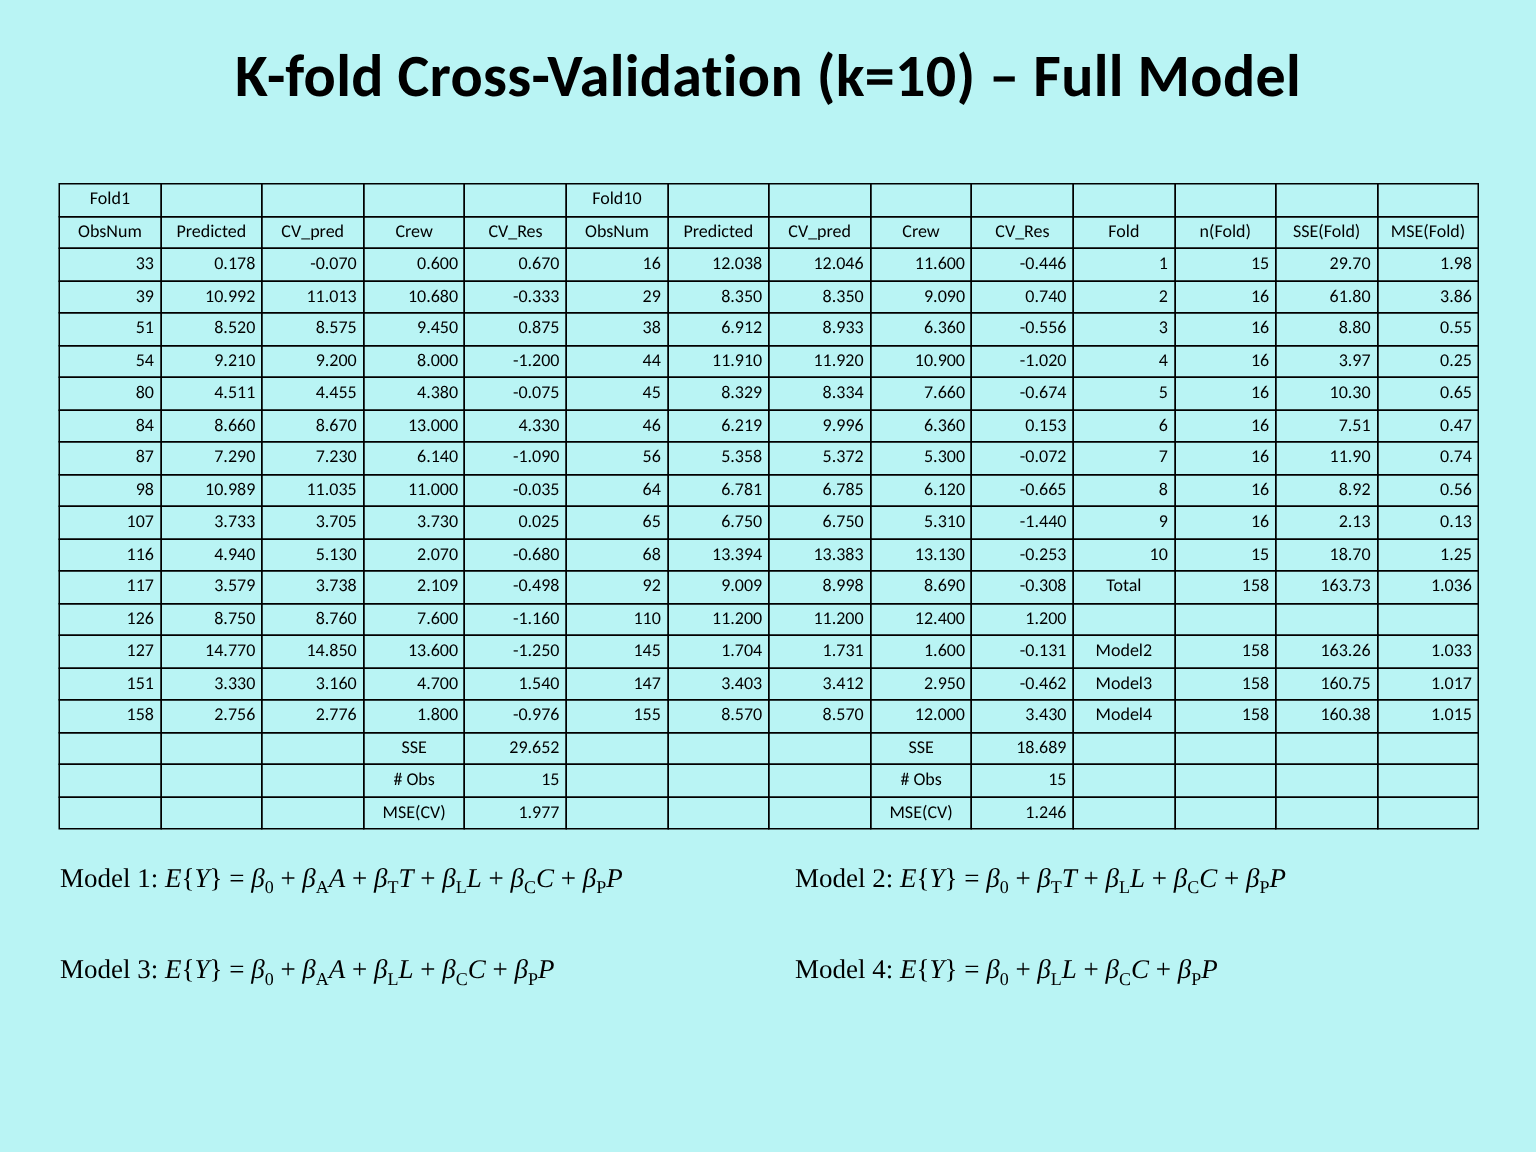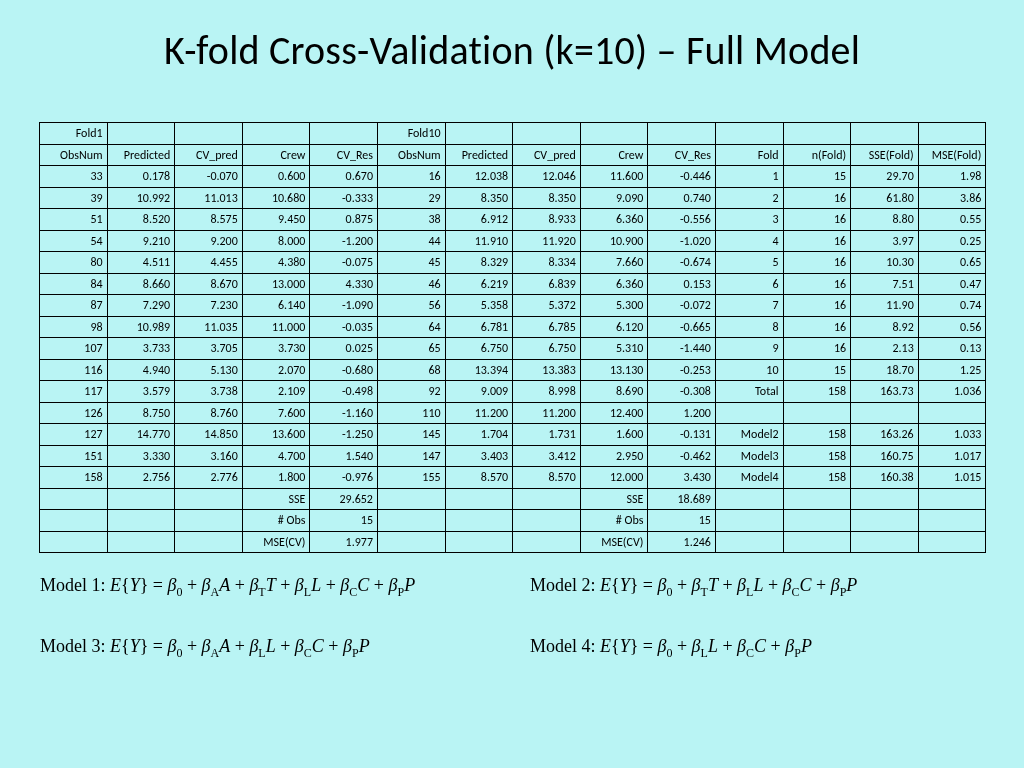--- a/index.html
+++ b/index.html
@@ -5,21 +5,21 @@
   html,body{margin:0;padding:0}
   body{
     width:1024px;height:768px;
     background:#b9f4f4;
     font-family:Calibri,Arial,sans-serif;
     color:#000;
     box-sizing:border-box;
     padding:26px 40px 0 40px;
   }
   h1{
-    font-weight:400;
+    font-weight:700;
     font-size:40px;
     text-align:center;
     margin:0 0 48px 0;
     letter-spacing:0.2px;
   }
   .grid-wrap{
     display:flex;
     flex-direction:column;
     font-size:12px;
     margin:0 auto 22px auto;
@@ -33,21 +33,21 @@
     border:1px solid #000;
     margin:-1px 0 0 -1px; 
     padding:3px 4px 2px 4px;
     height:22.5px;
     box-sizing:border-box;
     white-space:nowrap;
     overflow:hidden;
   }
   .row.headerrow .cell{font-weight:400}
   .row .num{text-align:right}
-  .row .txt{text-align:right}
+  .row .txt{text-align:center}
   .models{
     display:grid;
     grid-template-columns:1fr 1fr;
     column-gap:64px;
     row-gap:8px;
     font-family:"Times New Roman",serif;
     font-size:18px;
     max-width:946px;
     margin:0 auto;
     font-style:normal;
@@ -177,21 +177,21 @@
       <div class="cell num">0.65</div>
     </div>
     <div class="row">
       <div class="cell num">84</div>
       <div class="cell num">8.660</div>
       <div class="cell num">8.670</div>
       <div class="cell num">13.000</div>
       <div class="cell num">4.330</div>
       <div class="cell num">46</div>
       <div class="cell num">6.219</div>
-      <div class="cell num">6.839</div>
+      <div class="cell num">9.996</div>
       <div class="cell num">6.360</div>
       <div class="cell num">0.153</div>
       <div class="cell num">6</div>
       <div class="cell num">16</div>
       <div class="cell num">7.51</div>
       <div class="cell num">0.47</div>
     </div>
     <div class="row">
       <div class="cell num">87</div>
       <div class="cell num">7.290</div>

